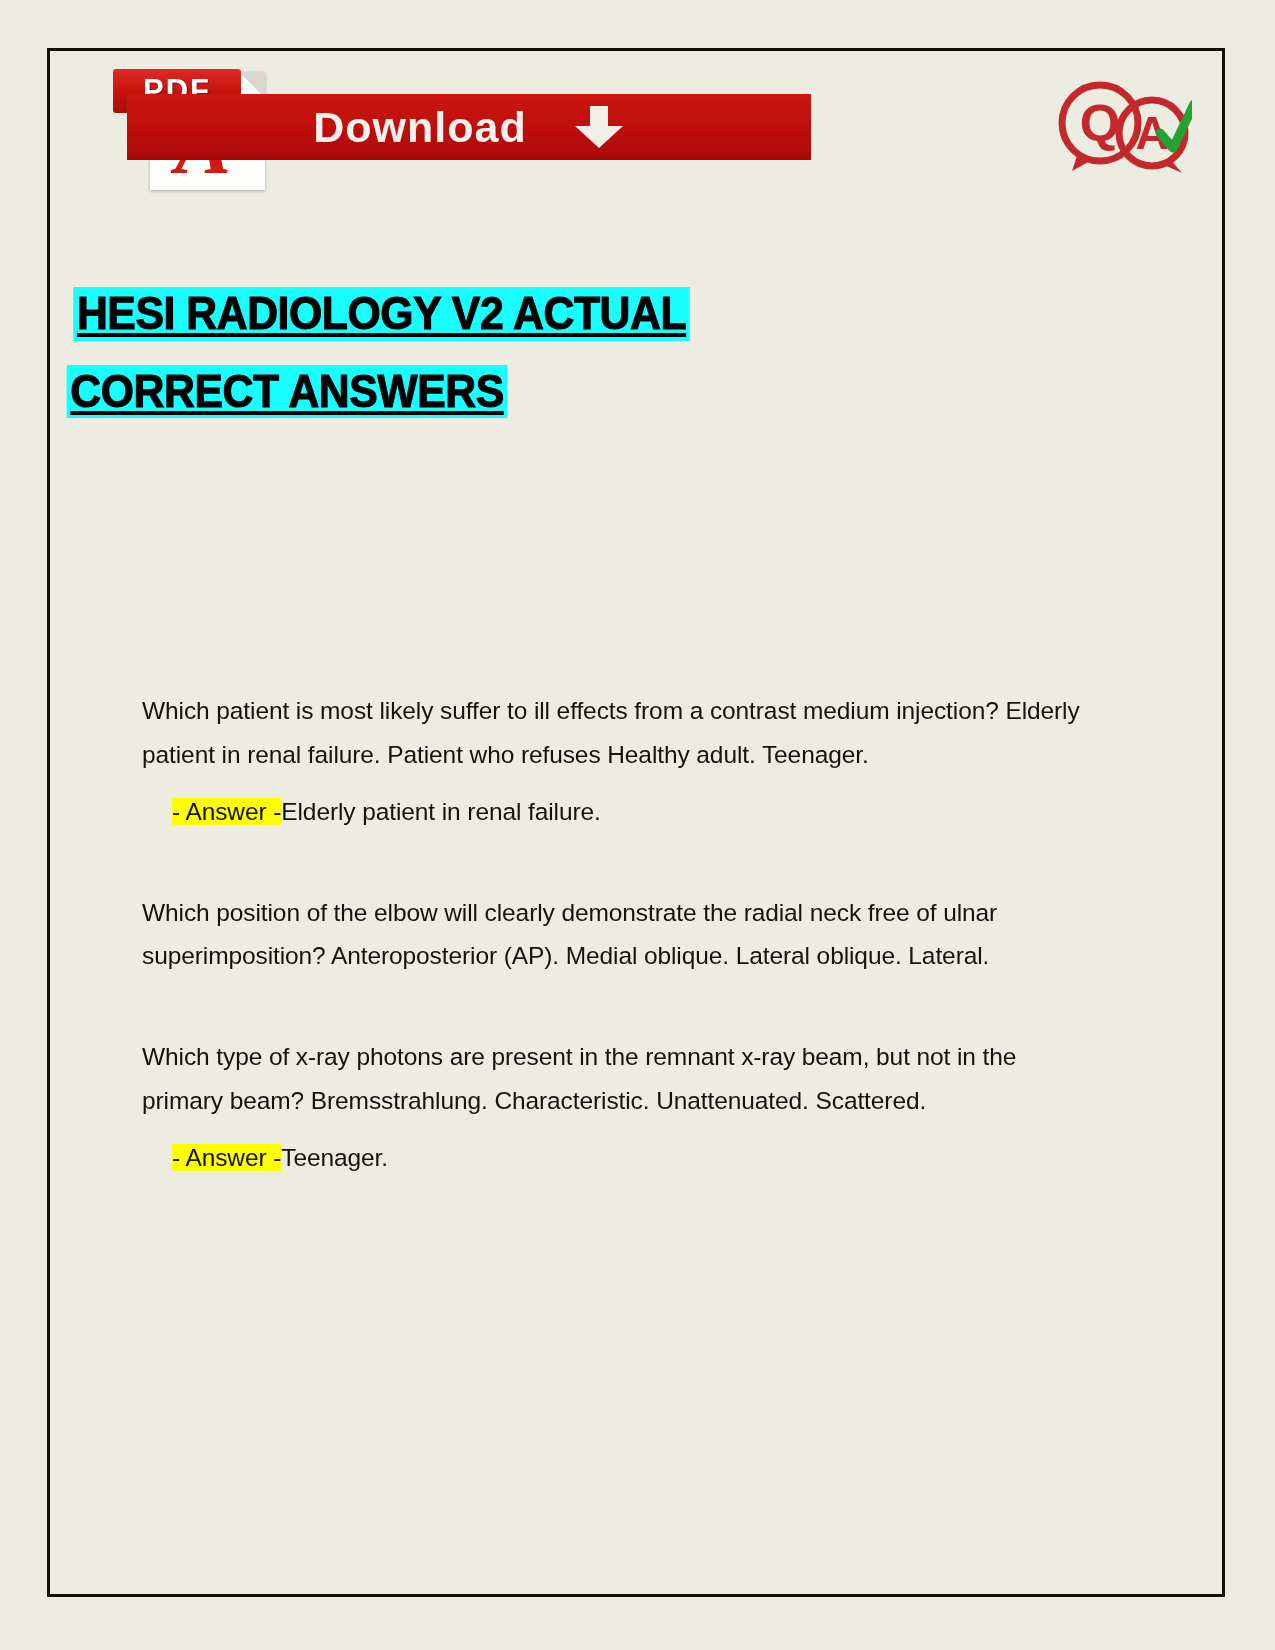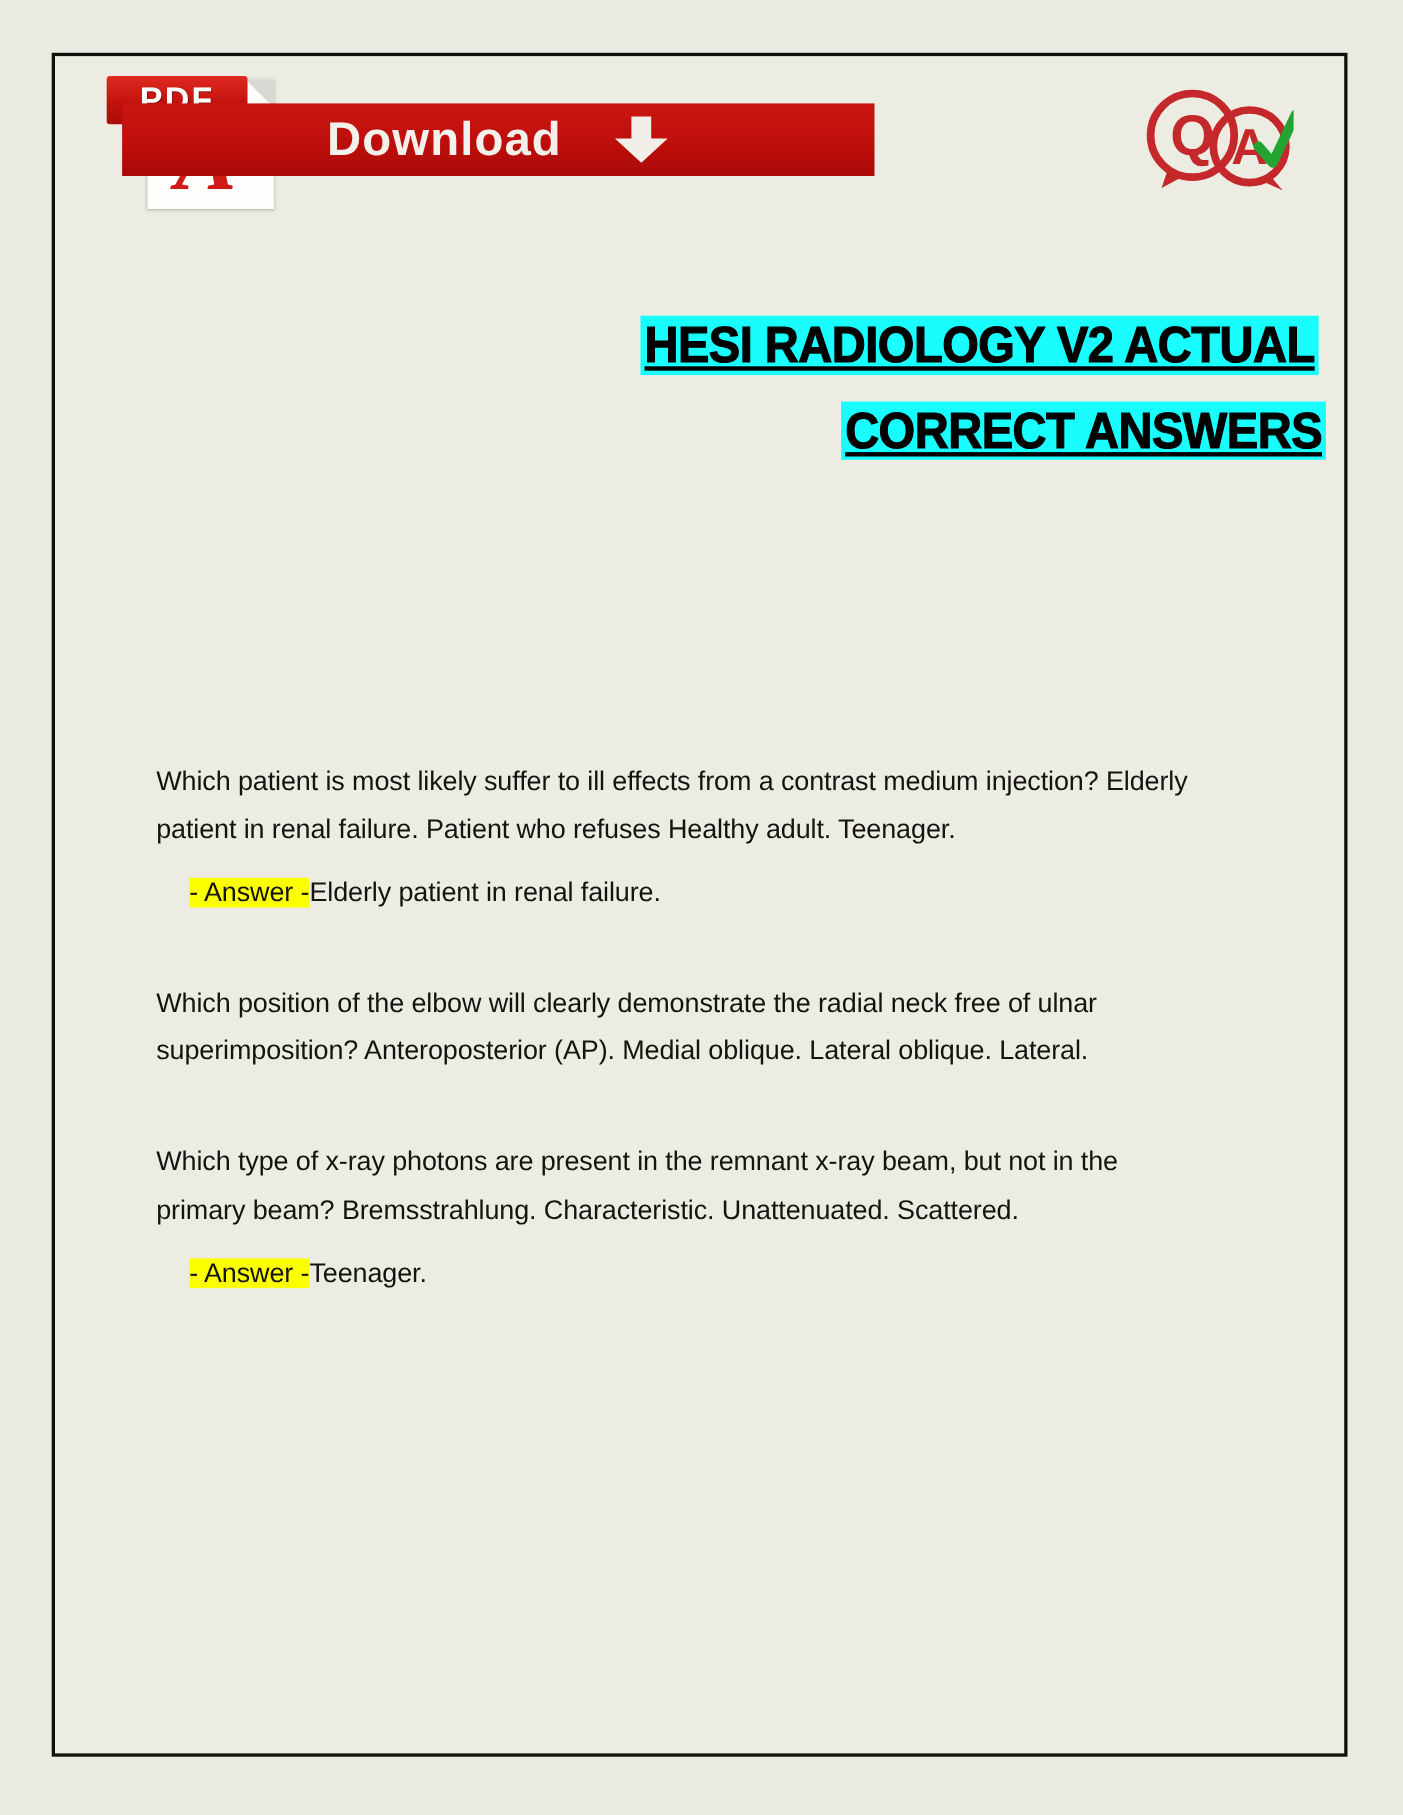--- a/index.html
+++ b/index.html
@@ -20,21 +20,21 @@
     width: 1178px;
     height: 1549px;
     border: 3px solid #12100c;
     background: #edece2;
     box-sizing: border-box;
   }
 
   
   .header {
     position: absolute;
-    left: 0;
+    left: 16px;
     top: 0;
     width: 100%;
     height: 150px;
   }
 
   
   .pdf-icon {
     position: absolute;
     left: 42px;
     top: 11px;
@@ -121,21 +121,21 @@
     width: 150px;
     height: 115px;
   }
 
   
   .title-block {
     position: absolute;
     left: 0;
     top: 236px;
     width: 100%;
-    text-align: right;
+    text-align: left;
   }
   .title-line {
     display: block;
     margin: 0 auto 24px auto;
     line-height: 1.08;
   }
   .title-line span {
     background: #1afdff;
     color: #000;
     font-size: 46px;

